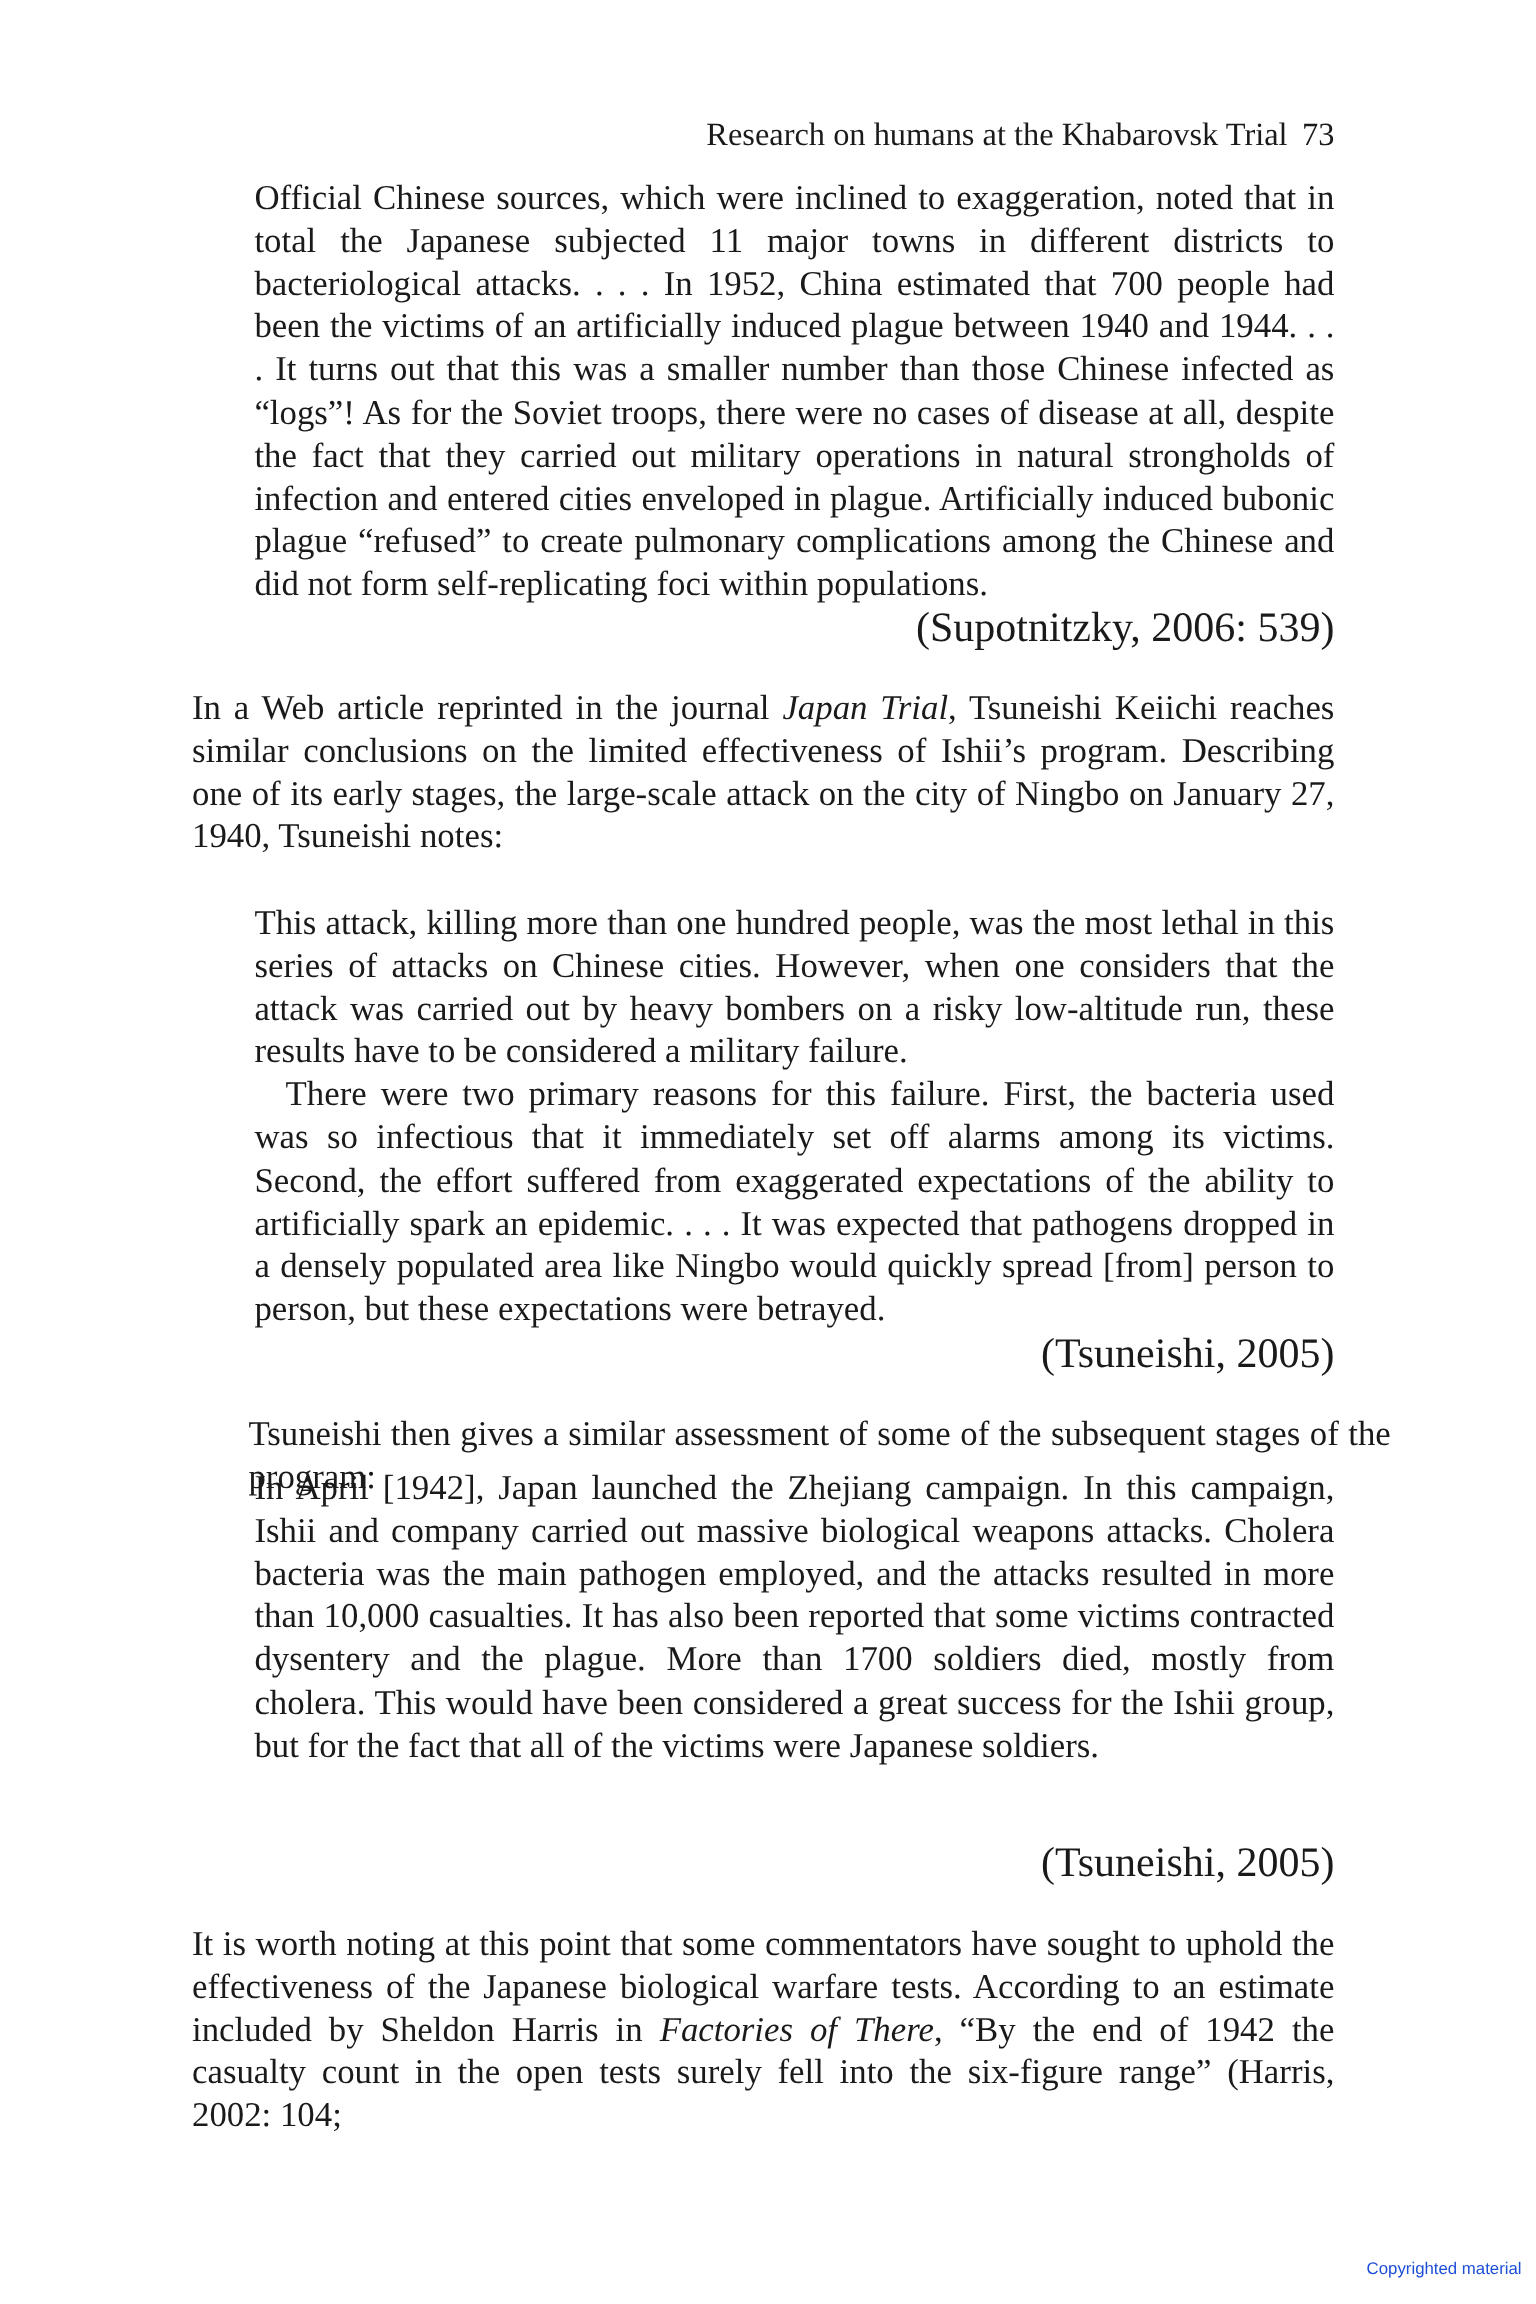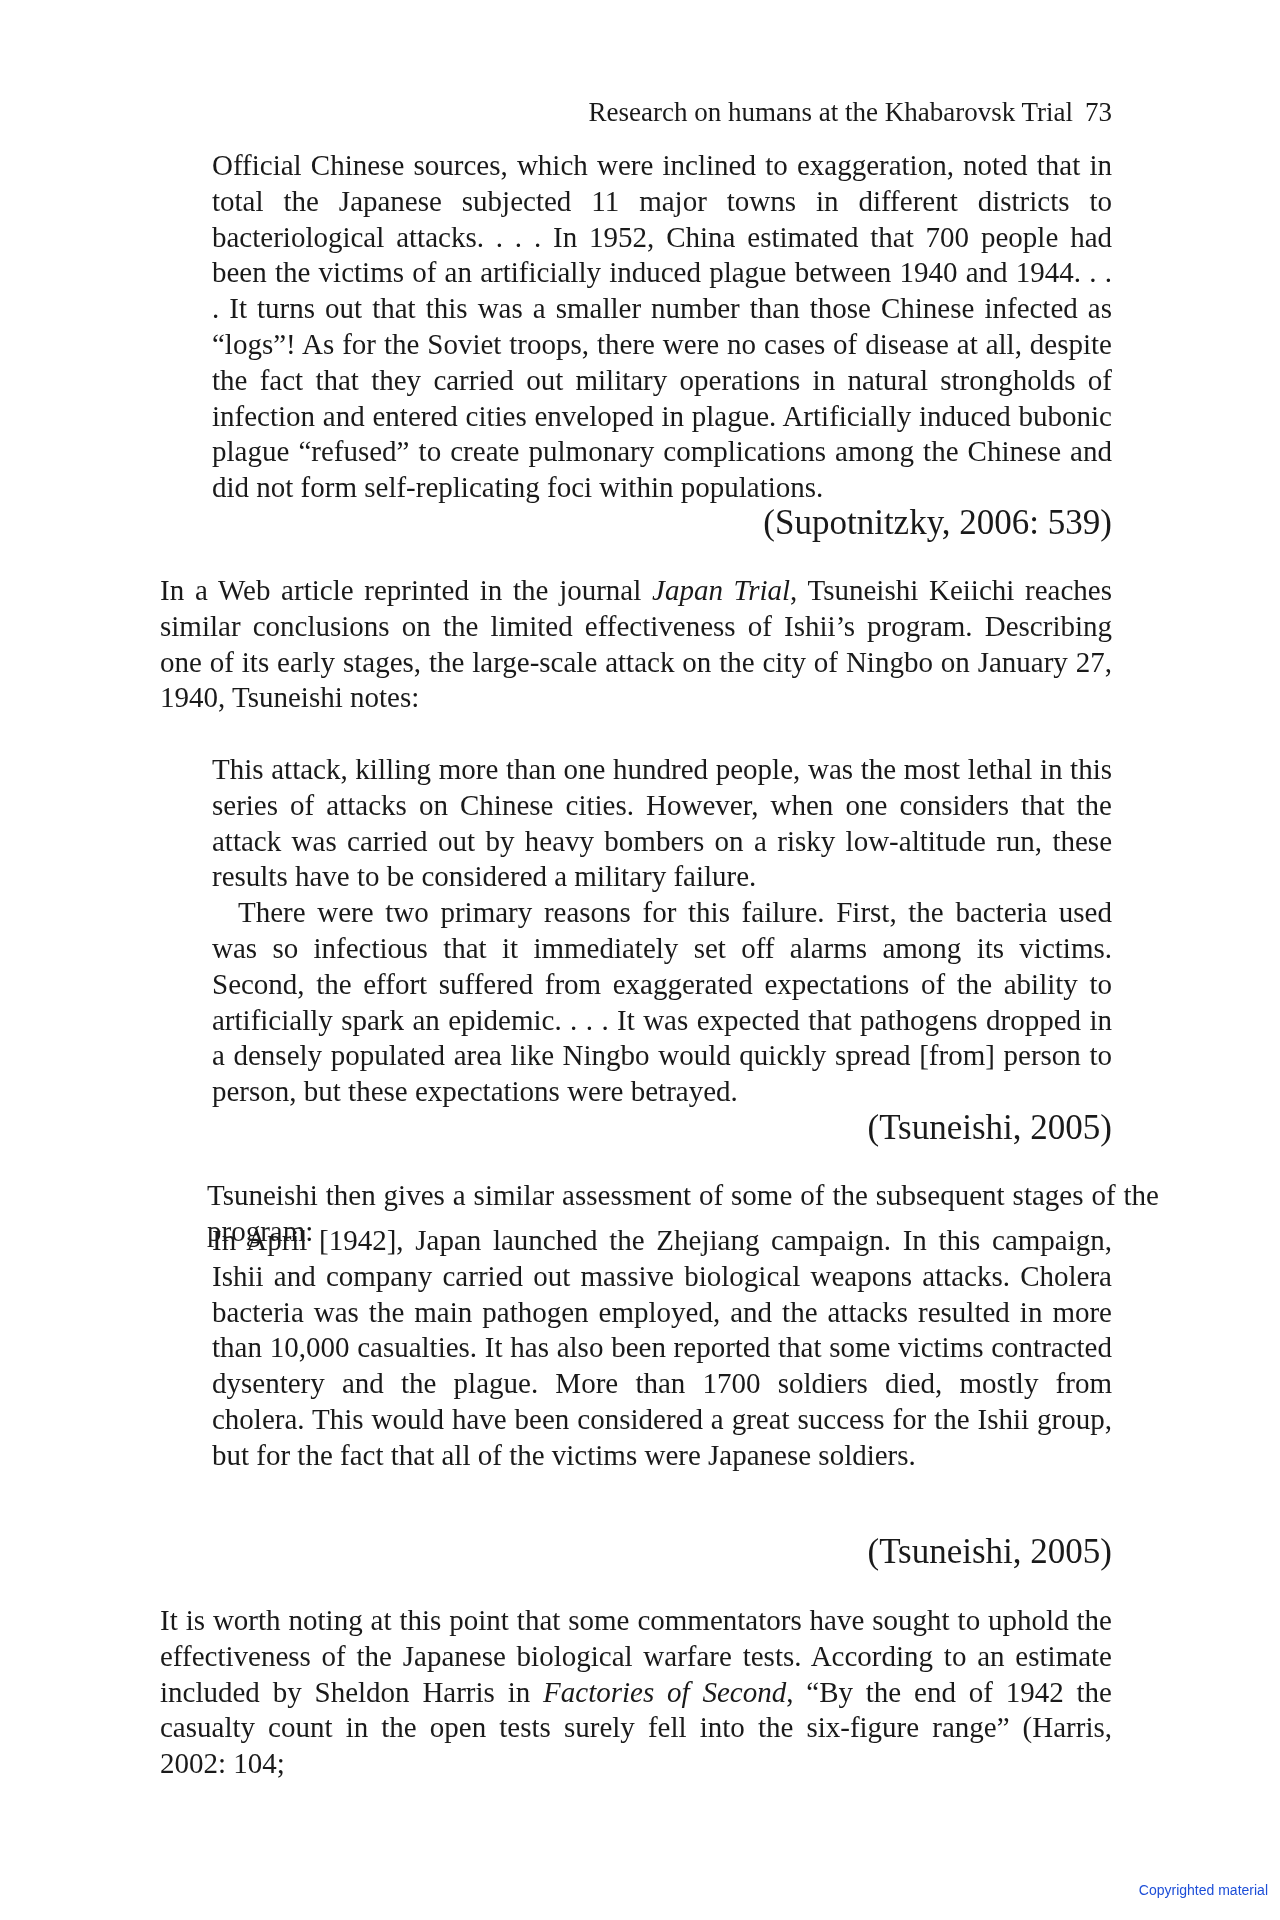--- a/index.html
+++ b/index.html
@@ -77,16 +77,16 @@
 <div class="block body-para" style="top:1178px;margin-left:47px;">
   <p>Tsuneishi then gives a similar assessment of some of the subsequent stages of the program:</p>
 </div>
 
 <div class="block quote" style="top:1223px;">
   <p>In April [1942], Japan launched the Zhejiang campaign. In this campaign, Ishii and company carried out massive biological weapons attacks. Cholera bacteria was the main pathogen employed, and the attacks resulted in more than 10,000 casualties. It has also been reported that some victims contracted dysentery and the plague. More than 1700 soldiers died, mostly from cholera. This would have been considered a great success for the Ishii group, but for the fact that all of the victims were Japanese soldiers.</p>
 </div>
 <div class="cite" style="top:1534px;">(Tsuneishi, 2005)</div>
 
 <div class="block body-para" style="top:1603px;">
-  <p><span>It is worth noting at this point that some commentators have sought to uphold the effectiveness of the Japanese biological warfare tests. According to an estimate included by Sheldon Harris in </span><em>Factories of Second</em><span>, “By the end of 1942 the casualty count in the open tests surely fell into the six-figure range” (Harris, 2002: 104;</span></p>
+  <p><span>It is worth noting at this point that some commentators have sought to uphold the effectiveness of the Japanese biological warfare tests. According to an estimate included by Sheldon Harris in </span><em>Factories of There</em><span>, “By the end of 1942 the casualty count in the open tests surely fell into the six-figure range” (Harris, 2002: 104;</span></p>
 </div>
 
 <div class="watermark">Copyrighted material</div>
 
 </body></html>

